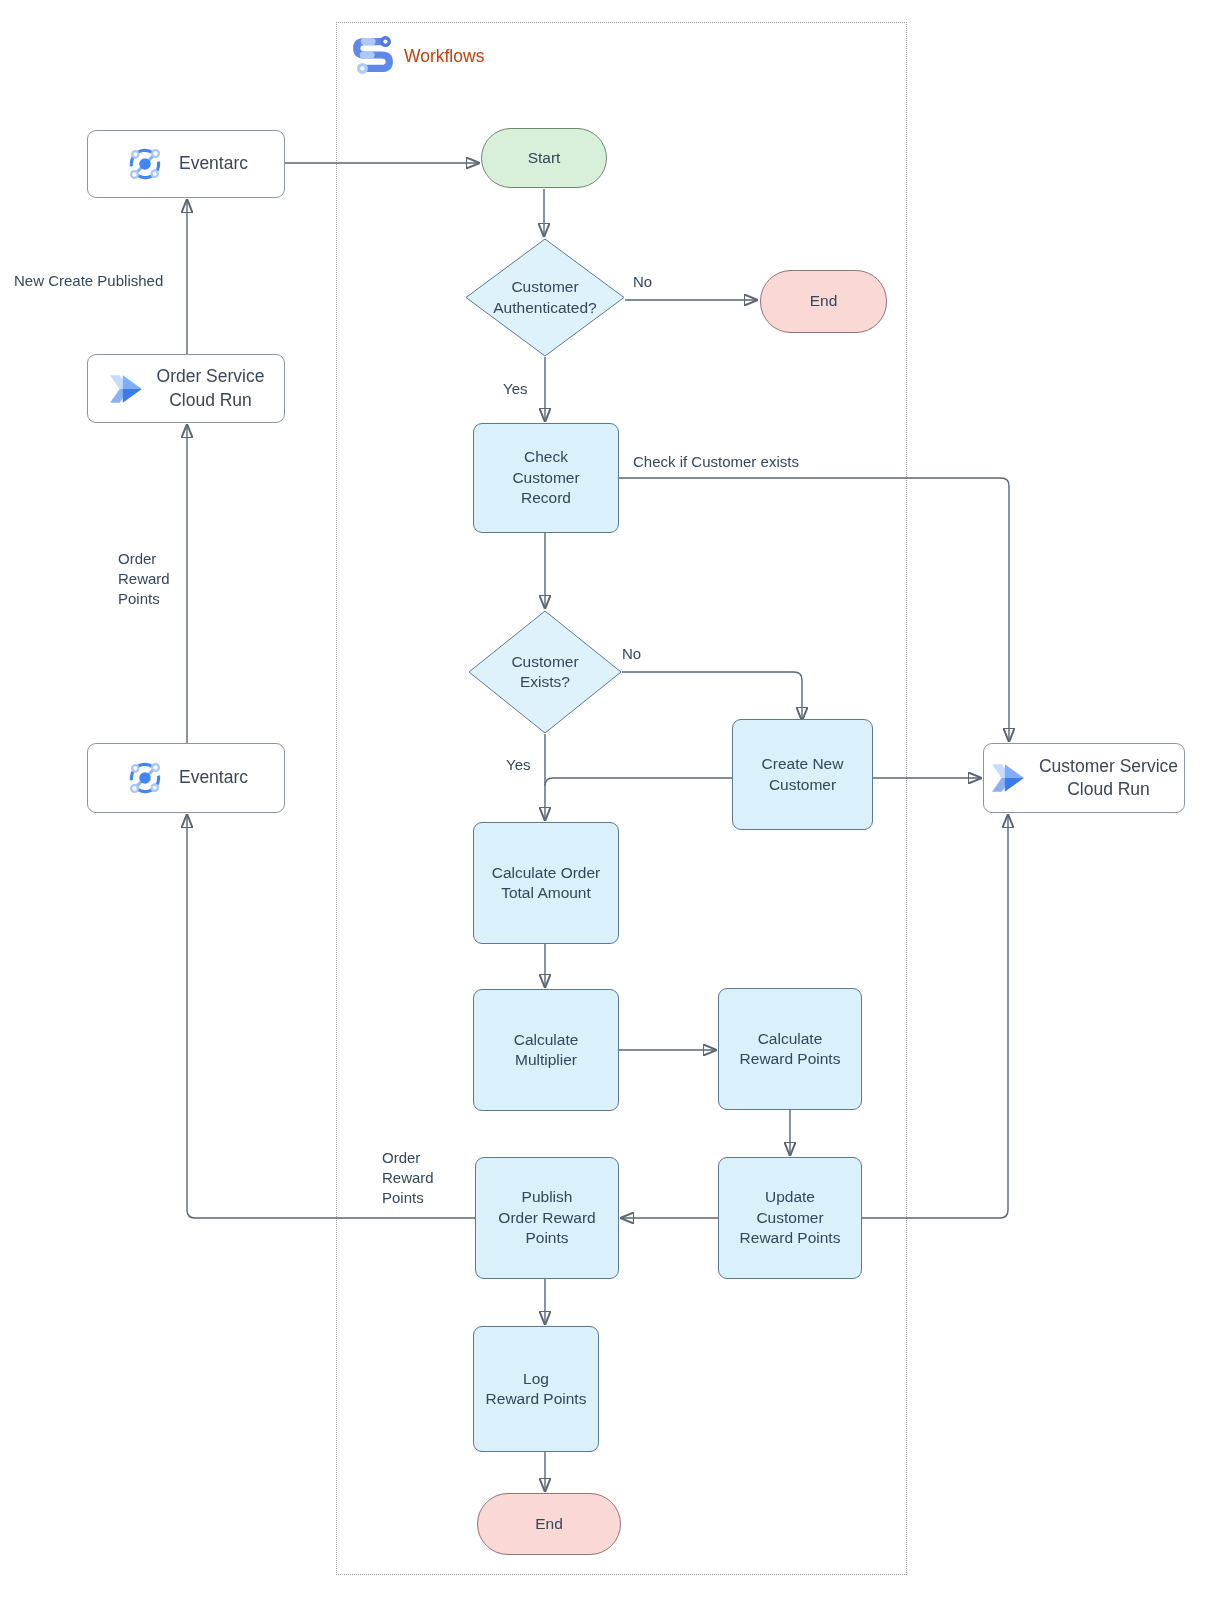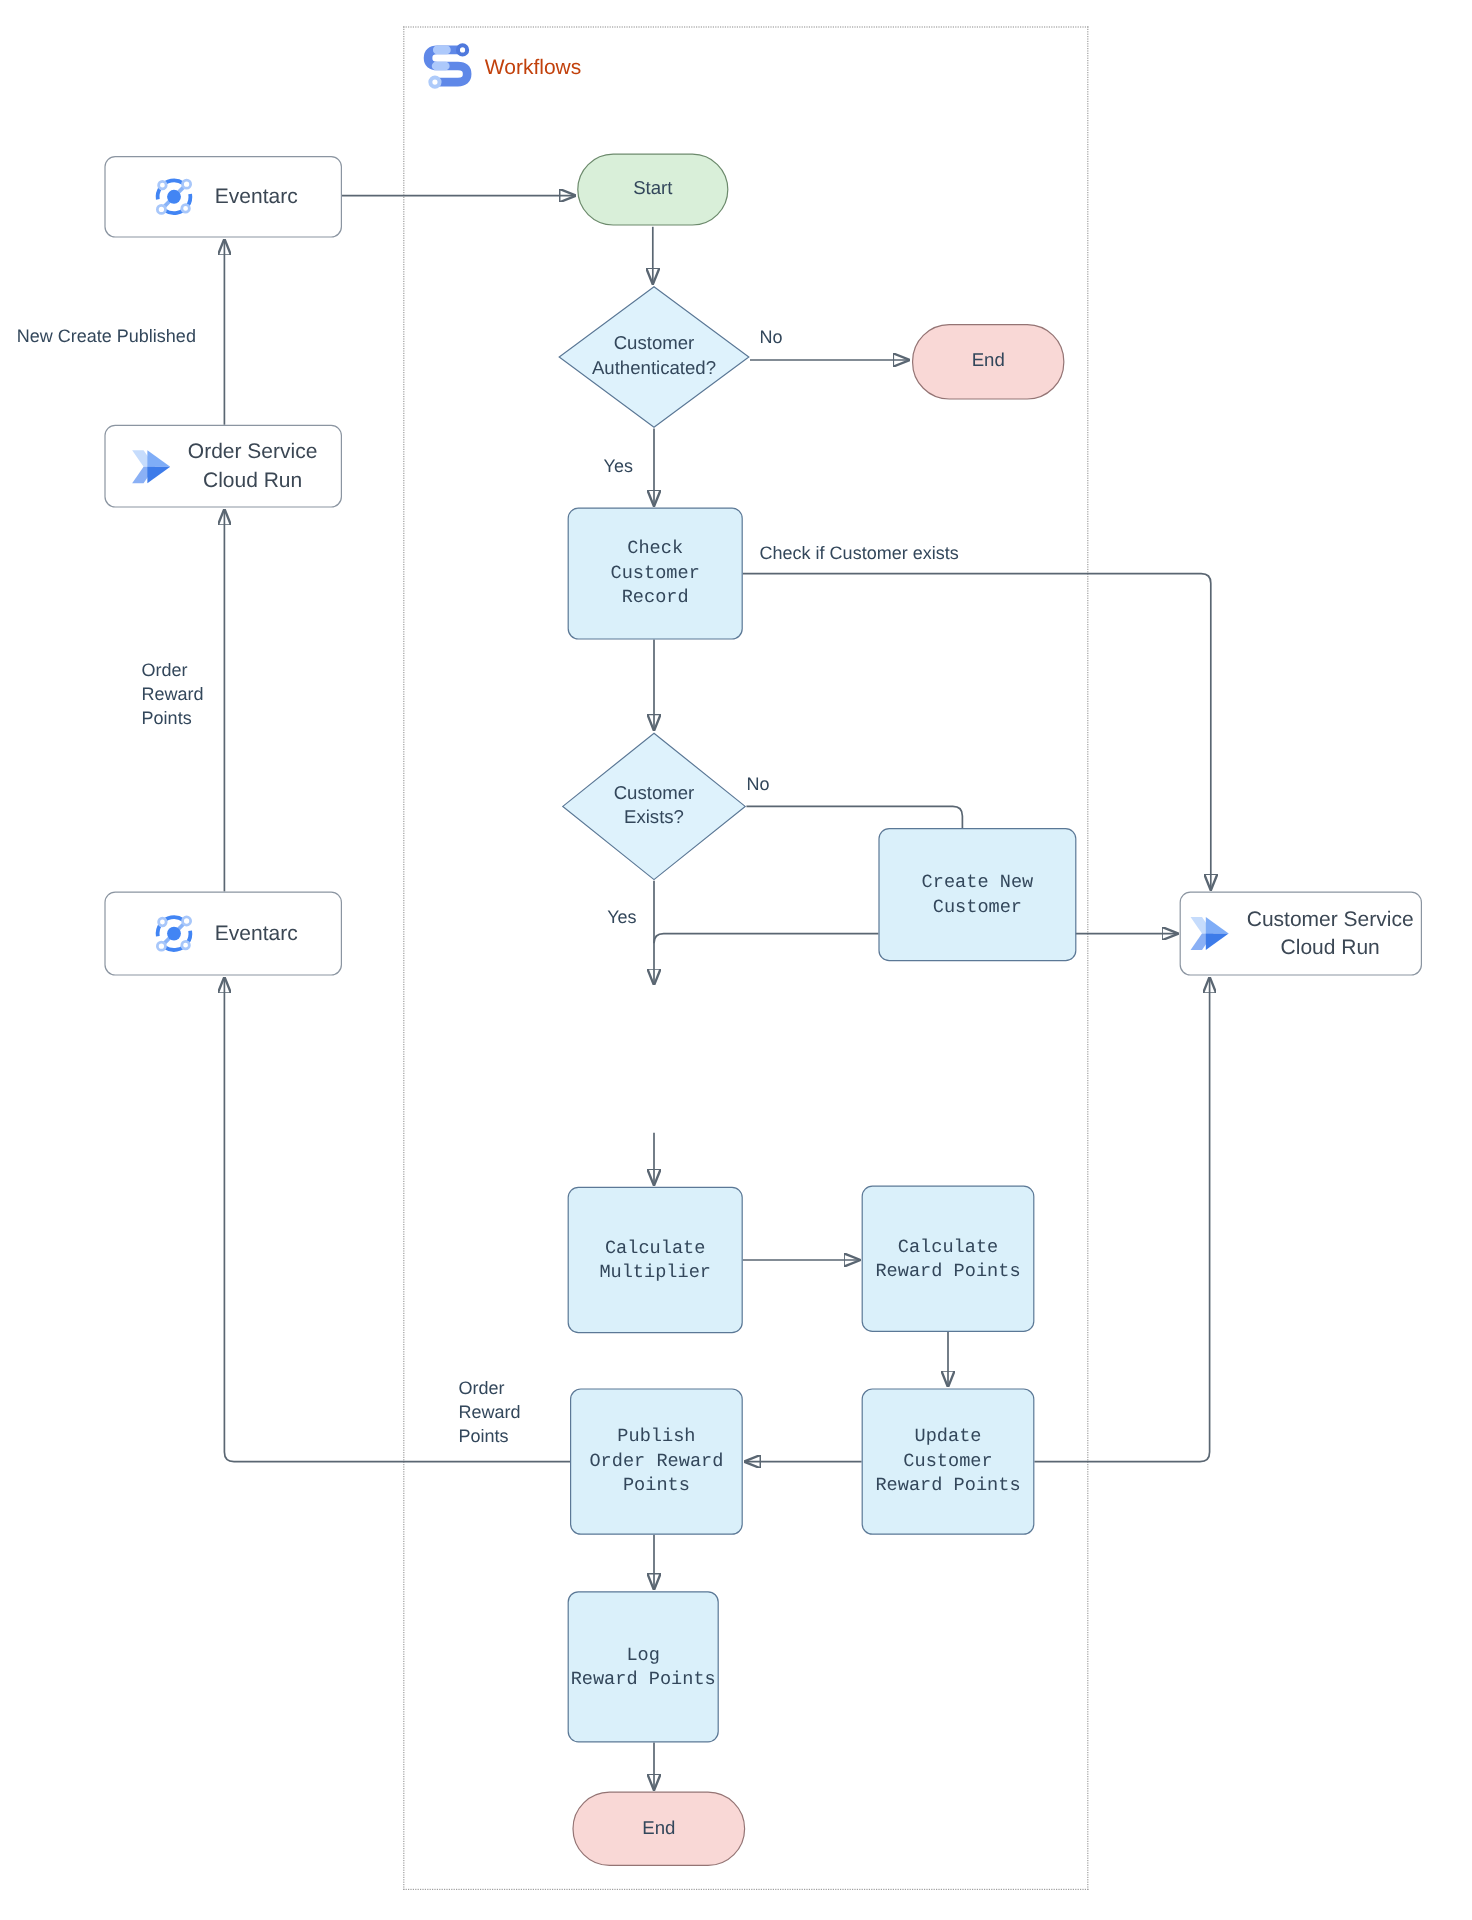--- a/index.html
+++ b/index.html
@@ -12,21 +12,21 @@
   .canvas{position:relative;width:1227px;height:1600px;background:#fff;
           font-family:"Liberation Sans", sans-serif;color:var(--text);overflow:hidden;}
   .wf-container{position:absolute;left:336px;top:22px;width:569px;height:1551px;
           border:1px dotted #9e9e9e;background:transparent;}
   .edges{position:absolute;left:0;top:0;width:1227px;height:1600px;pointer-events:none;}
   .edges path{fill:none;stroke:var(--line);stroke-width:1.4;}
   .node{position:absolute;box-sizing:border-box;display:flex;align-items:center;
         justify-content:center;text-align:center;font-size:15.5px;line-height:1.32;
         color:var(--text);}
   .node .lbl{white-space:pre-line;}
-  .process{background:var(--process-fill);border:1px solid var(--process-border);border-radius:9px;font-family:Liberation Mono, monospace;}
+  .process{background:var(--process-fill);border:1px solid var(--process-border);border-radius:9px;}
   .pill-green{background:var(--start-fill);border:1px solid var(--start-border);border-radius:30px;}
   .pill-red{background:var(--end-fill);border:1px solid var(--end-border);border-radius:31px;}
   .service{background:#fff;border:1px solid var(--service-border);border-radius:9px;
            gap:13px;font-size:17.5px;color:#3b4754;}
   .diamond{background:transparent;border:none;}
   .diamond svg.shape{position:absolute;left:0;top:0;width:100%;height:100%;}
   .diamond svg.shape polygon{fill:var(--decision-fill);stroke:var(--process-border);stroke-width:1;}
   .diamond .lbl{position:relative;}
   .edge-label{position:absolute;font-size:15px;color:var(--text);white-space:pre-line;line-height:1.34;}
   .wf-title{position:absolute;left:404px;top:46px;font-size:17.5px;color:#c2410c;}
@@ -136,36 +136,40 @@
   </div>
 
   <div class="node diamond" style="left:468px;top:610px;width:154px;height:124px">
     <svg class="shape" viewBox="0 0 154 124" preserveAspectRatio="none">
       <polygon points="77,1 153,62 77,123 1,62"></polygon>
     </svg>
     <span class="lbl">Customer
 Exists?</span>
   </div>
 
-  <div class="node process" style="left:732px;top:690px;width:165px;height:111px">
+  <div class="node process" style="left:732px;top:719px;width:141px;height:111px">
     <span class="lbl">Create New
 Customer</span>
   </div>
 
   <div class="node service" style="left:983px;top:743px;width:202px;height:70px">
     <svg width="36" height="32" viewBox="0 0 34 30">
       <polygon points="2,2 11,2 20,15 11,15" fill="#c6dcfc"></polygon>
       <polygon points="11,15 20,15 11,28 2,28" fill="#8ab0f5"></polygon>
       <polygon points="14,2 32,15 14,15" fill="#7fadf7"></polygon>
       <polygon points="14,15 32,15 14,28" fill="#3d7be9"></polygon>
     </svg>
     <span class="lbl">Customer Service
 Cloud Run</span>
   </div>
 
+  <div class="node process" style="left:473px;top:822px;width:146px;height:122px">
+    <span class="lbl">Calculate Order
+Total Amount</span>
+  </div>
 
   <div class="node process" style="left:473px;top:989px;width:146px;height:122px">
     <span class="lbl">Calculate
 Multiplier</span>
   </div>
 
   <div class="node process" style="left:718px;top:988px;width:144px;height:122px">
     <span class="lbl">Calculate
 Reward Points</span>
   </div>

